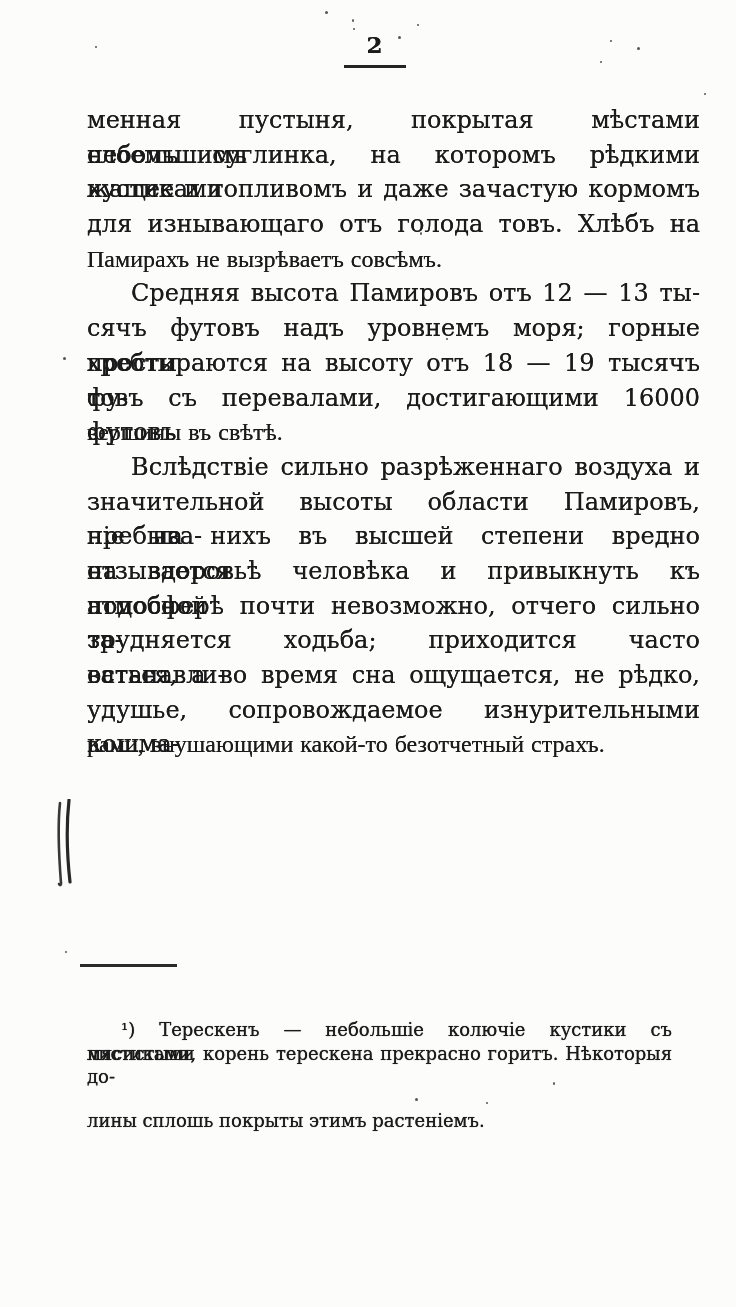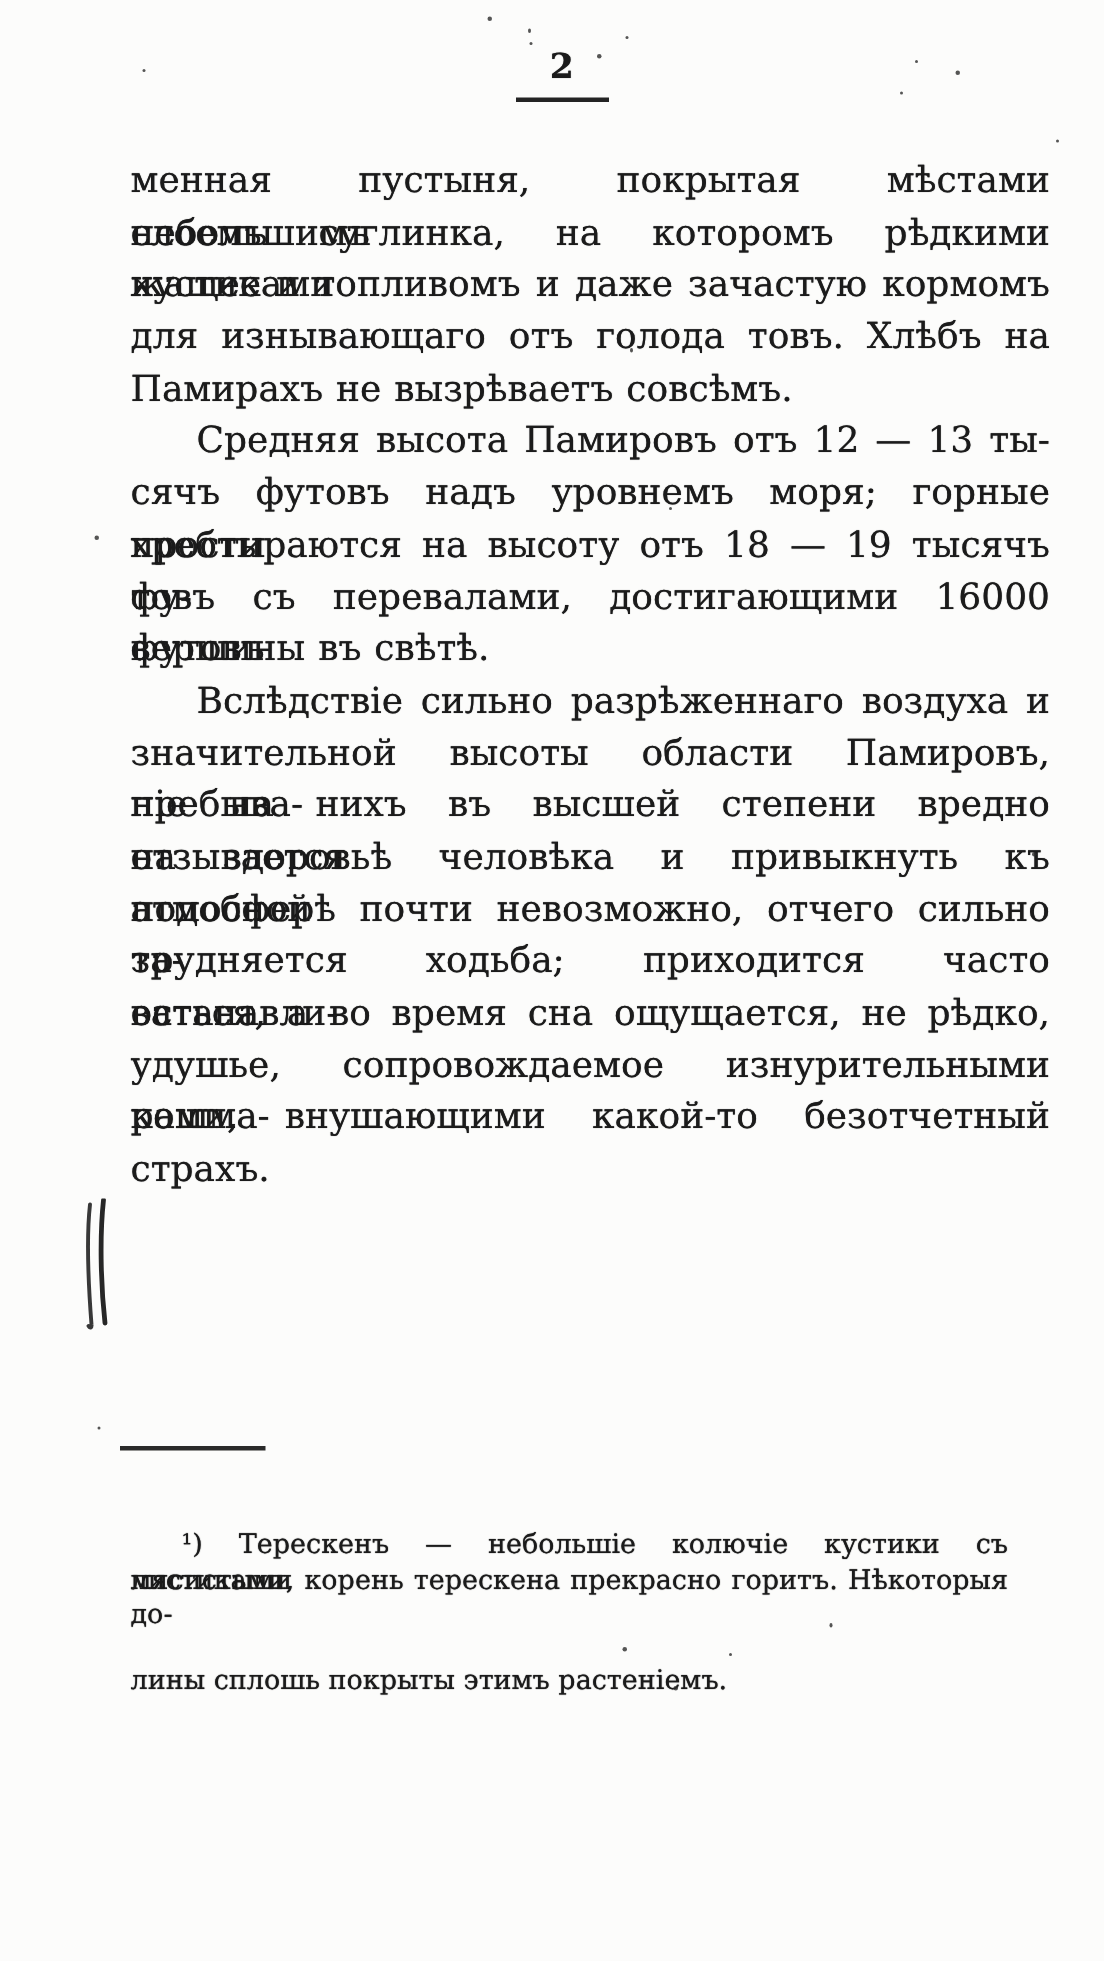--- a/index.html
+++ b/index.html
@@ -37,21 +37,21 @@
     font-size: 24px;
   }
   .line {
     height: 34.7px;
     line-height: 34.7px;
     text-align: justify;
     text-align-last: justify;
     word-spacing: 1px;
   }
   .line.first { text-indent: 44px; }
-  .line.lastline { text-align-last: left; }
+  .line.lastline { text-align-last: left; font-family: Liberation Serif, serif; }
   .margin-mark {
     position: absolute;
     left: 54px; top: 799px;
   }
   .fn-rule {
     position: absolute;
     top: 964px; left: 80px;
     width: 97px; height: 2.5px;
     background: #2a2a2a;
   }

